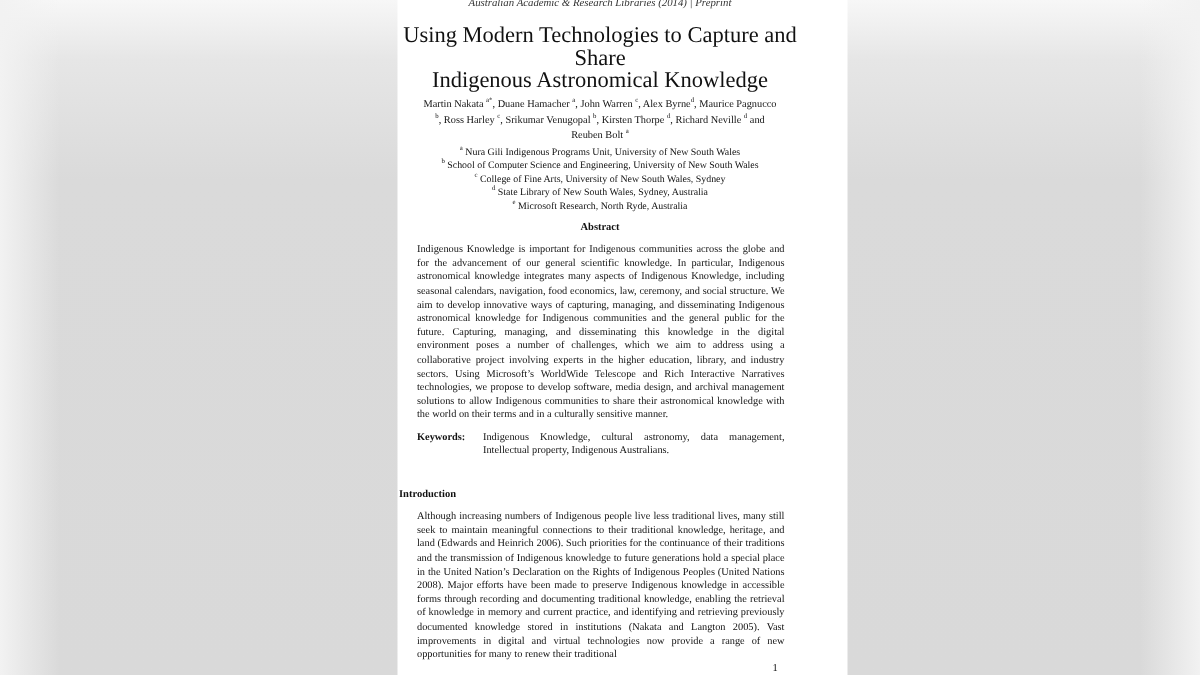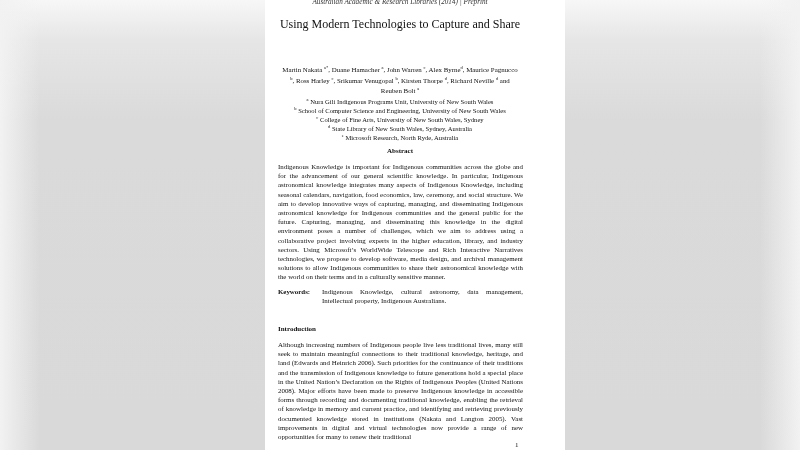--- a/index.html
+++ b/index.html
@@ -54,21 +54,21 @@
       font-size: 7.2px;
       color: #333;
       line-height: 9px;
     }
     .title {
       position: absolute;
       top: 17px;
       left: 0;
       width: 270px;
       text-align: center;
-      font-size: 12px;
+      font-size: 15px;
       line-height: 15px;
       color: #111;
     }
     .authors {
       position: absolute;
       top: 65px;
       left: 8px;
       width: 254px;
       text-align: center;
       font-size: 6.9px;
@@ -121,21 +121,21 @@
       flex: 0 0 44px;
     }
     .keywords .kw-text {
       flex: 1;
       text-align: justify;
       text-align-last: left;
     }
     .intro-heading {
       position: absolute;
       top: 325px;
-      left: 13px;
+      left: 1px;
       font-weight: bold;
       font-size: 7px;
       line-height: 9px;
     }
     .intro-body {
       position: absolute;
       top: 340px;
       left: 13px;
       width: 245px;
       text-align: justify;
@@ -154,20 +154,21 @@
 <body>
 
 <div class="bg-blur"></div>
 
 <div class="page">
 
   <div class="running-head">Australian Academic &amp; Research Libraries (2014) | Preprint</div>
 
   <div class="title">
     <div>Using Modern Technologies to Capture and Share</div>
+    <div>Indigenous Astronomical Knowledge</div>
   </div>
 
   <div class="authors">
     <span><span>Martin Nakata</span> <sup>a*</sup>, </span>
     <span><span>Duane Hamacher</span> <sup>a</sup>, </span>
     <span><span>John Warren</span> <sup>c</sup>, </span>
     <span><span>Alex Byrne</span><sup>d</sup>, </span>
     <span><span>Maurice Pagnucco</span><br><sup>b</sup>, </span>
     <span><span>Ross Harley</span> <sup>c</sup>, </span>
     <span><span>Srikumar Venugopal</span> <sup>b</sup>, </span>

